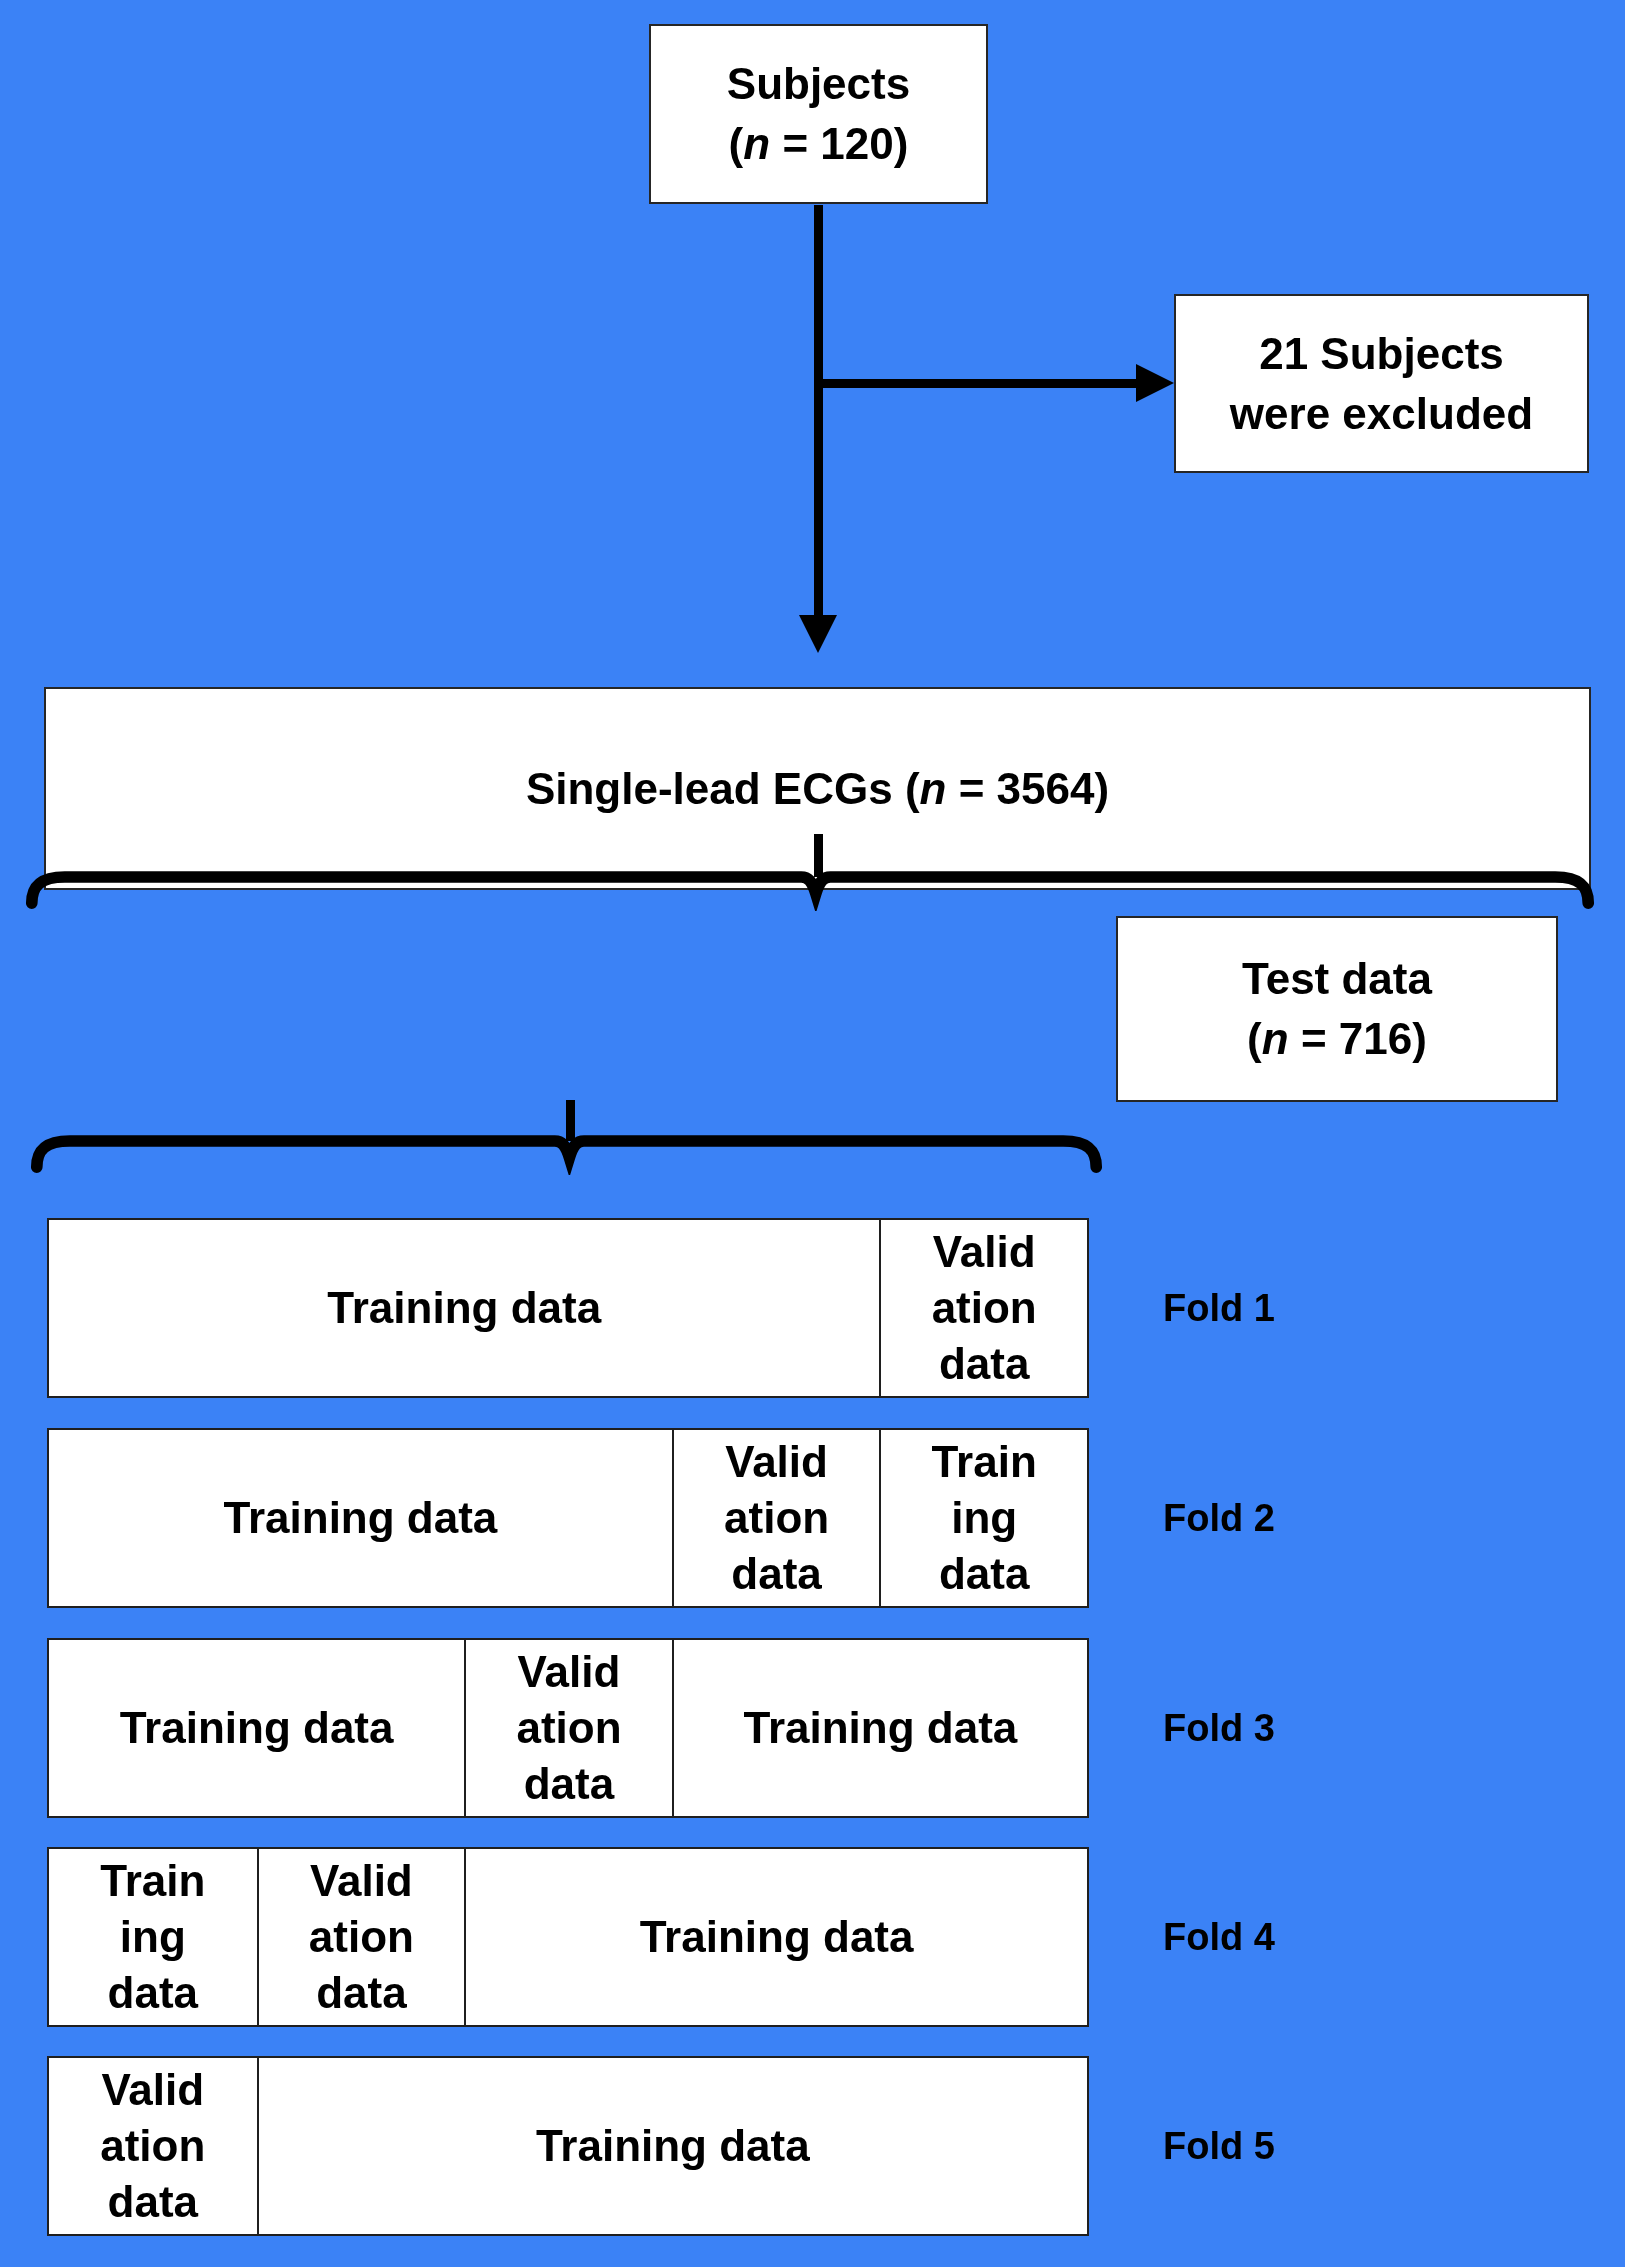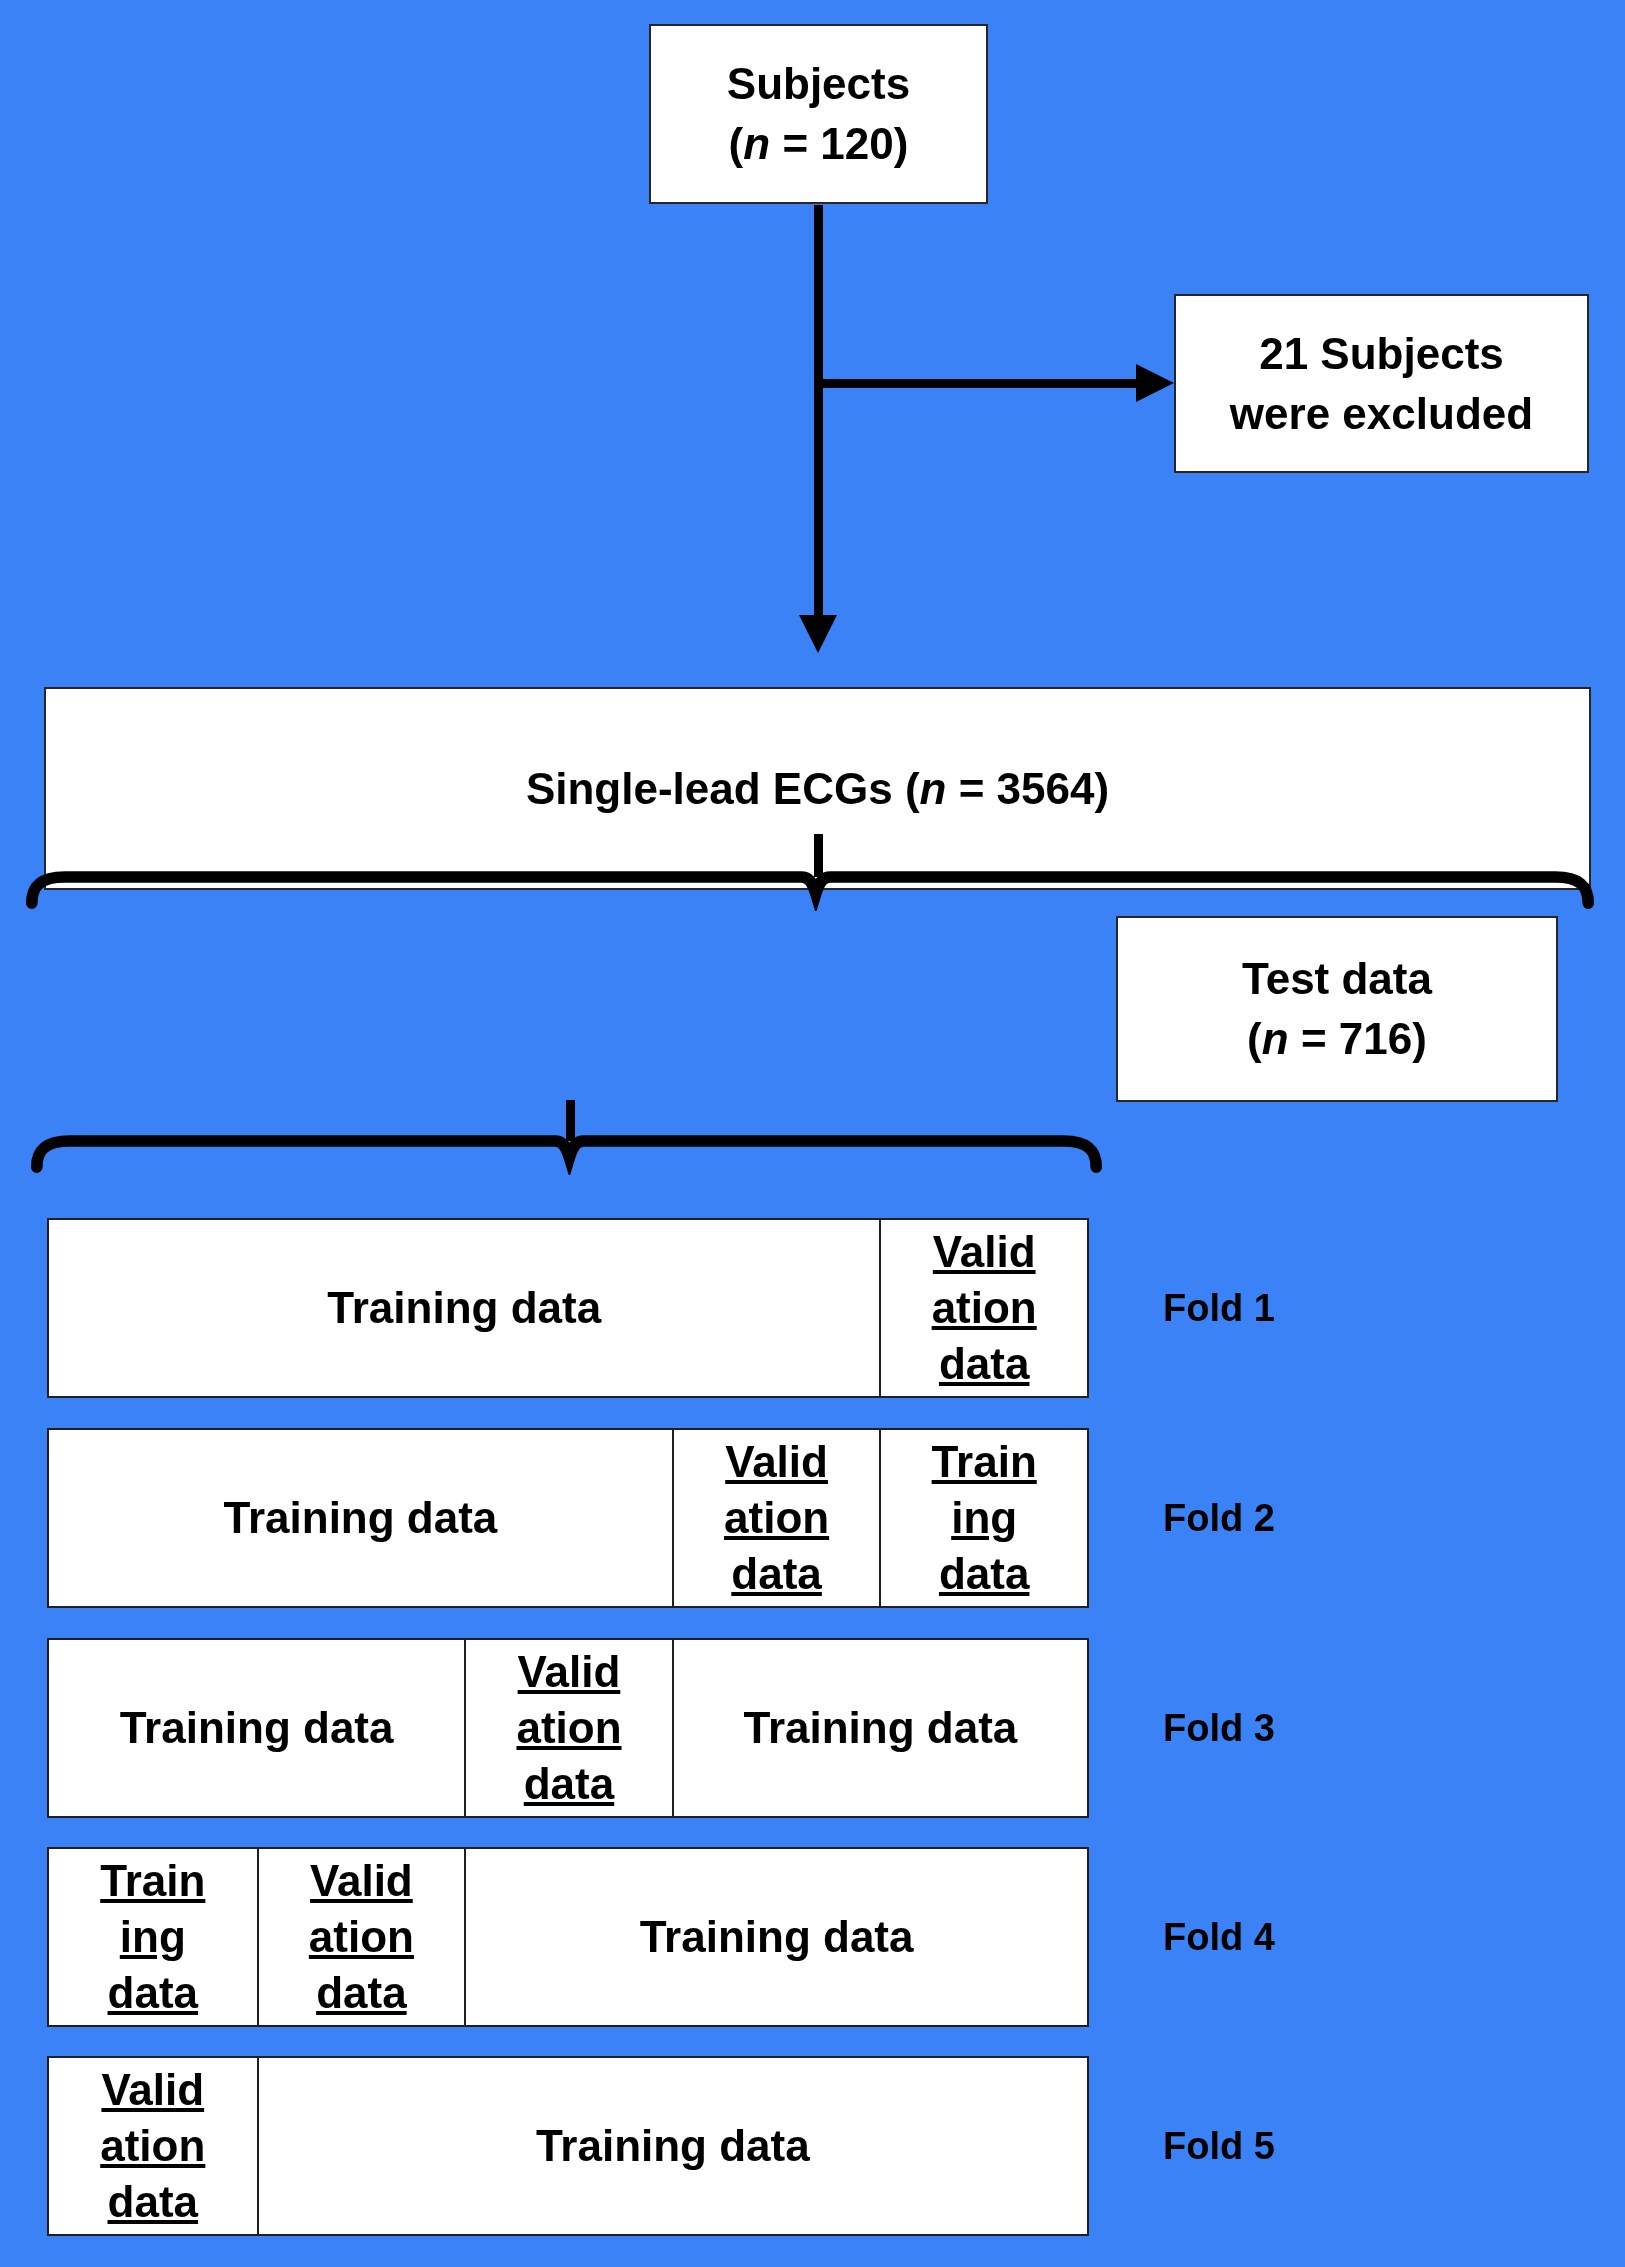--- a/index.html
+++ b/index.html
@@ -54,21 +54,21 @@
   }
   .cell {
     display: flex;
     align-items: center;
     justify-content: center;
     text-align: center;
     font-size: 44px;
     line-height: 1.28;
   }
   .cell + .cell { border-left: 2.9px solid #1f1f1f; }
-  .w20 { width: 20%; text-decoration: underline; }
+  .w20 { width: 20%; }
   .w40 { width: 40%; }
   .w60 { width: 60%; }
   .w80 { width: 80%; }
   .fold-label {
     position: absolute;
     left: 1163px; width: 233px; height: 180px;
     display: flex;
     align-items: center;
     font-size: 38px;
   }

